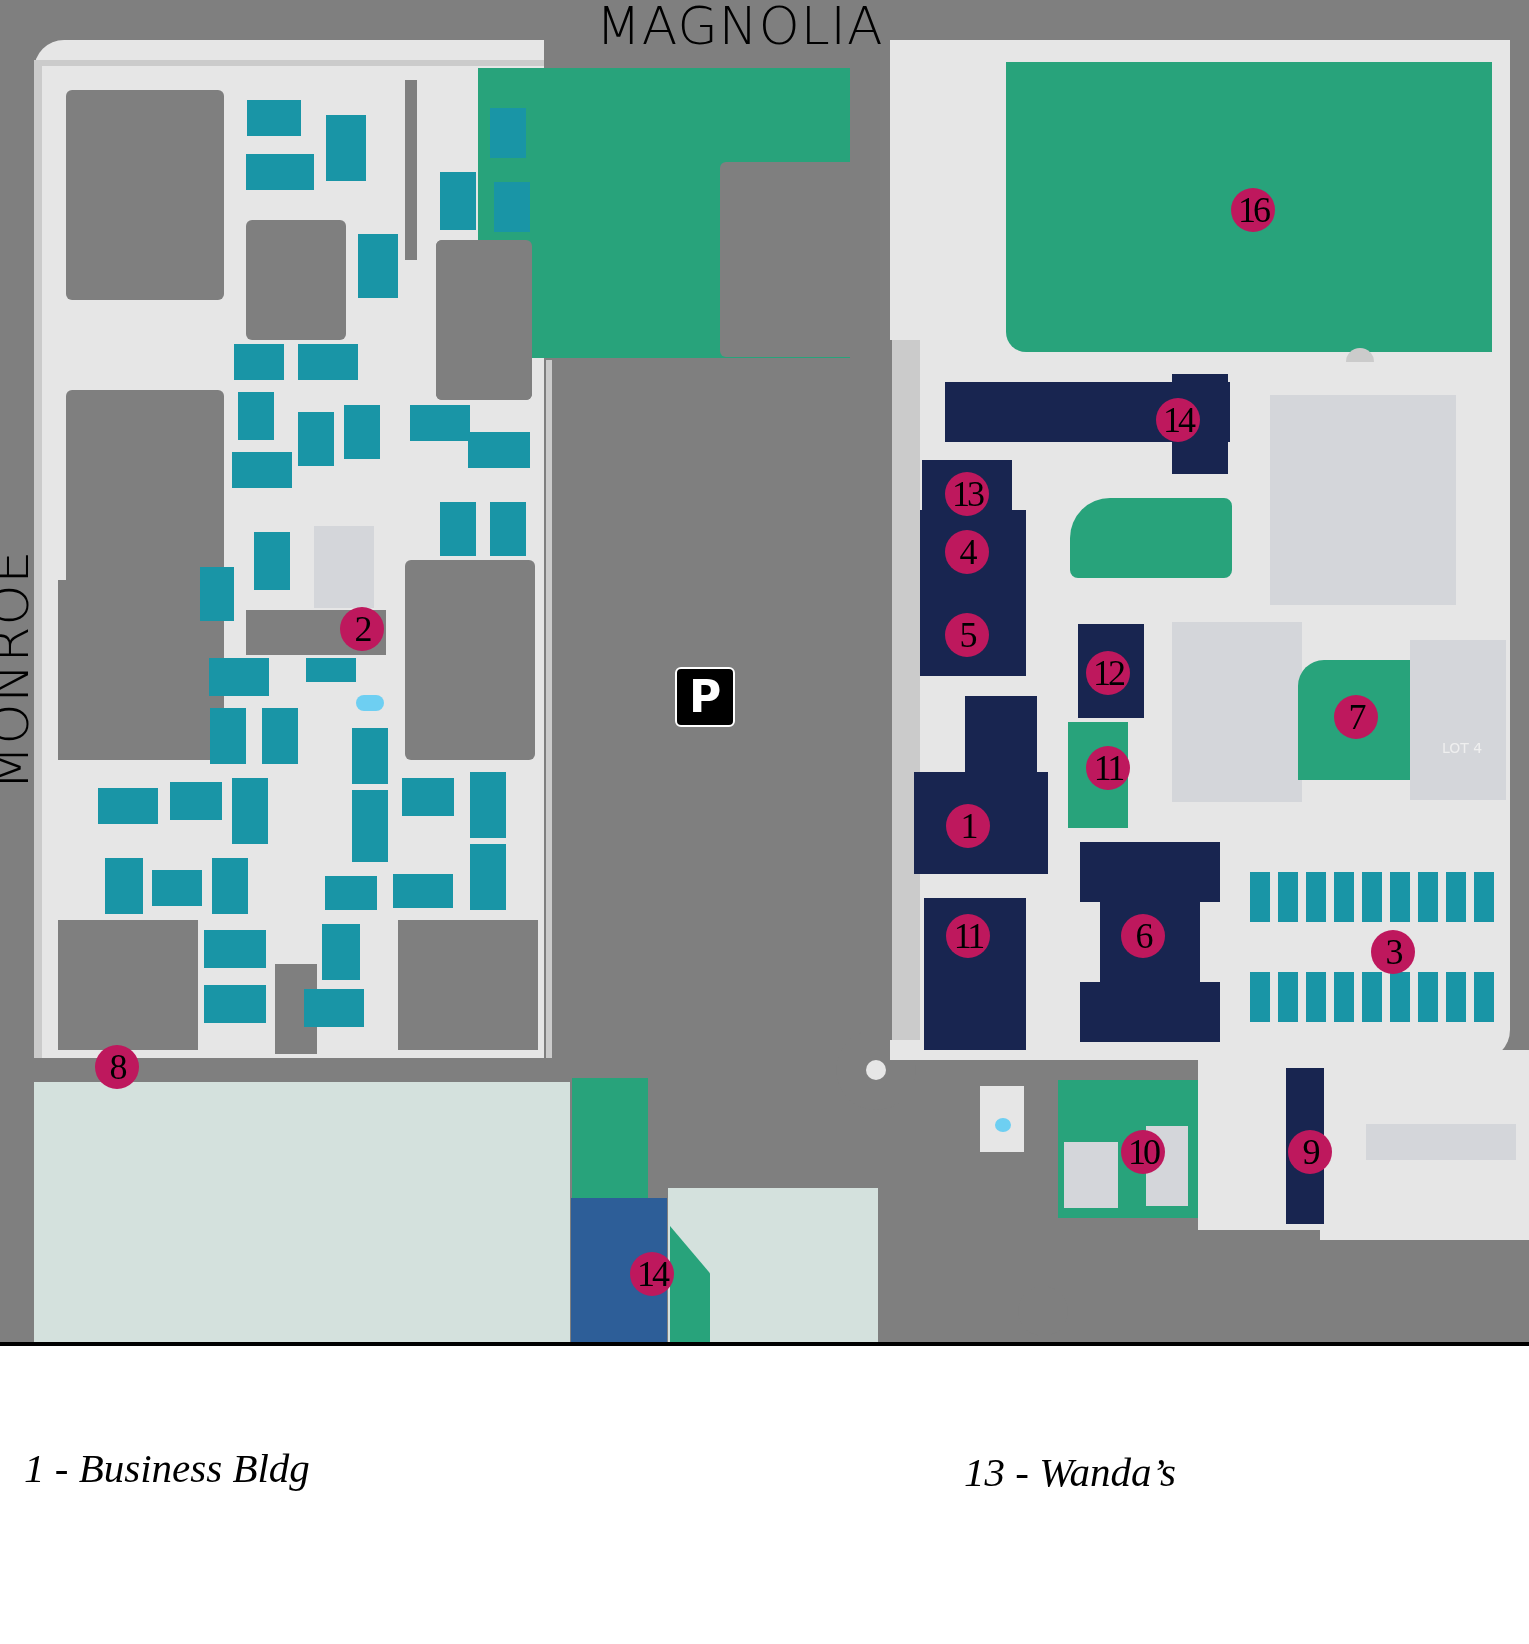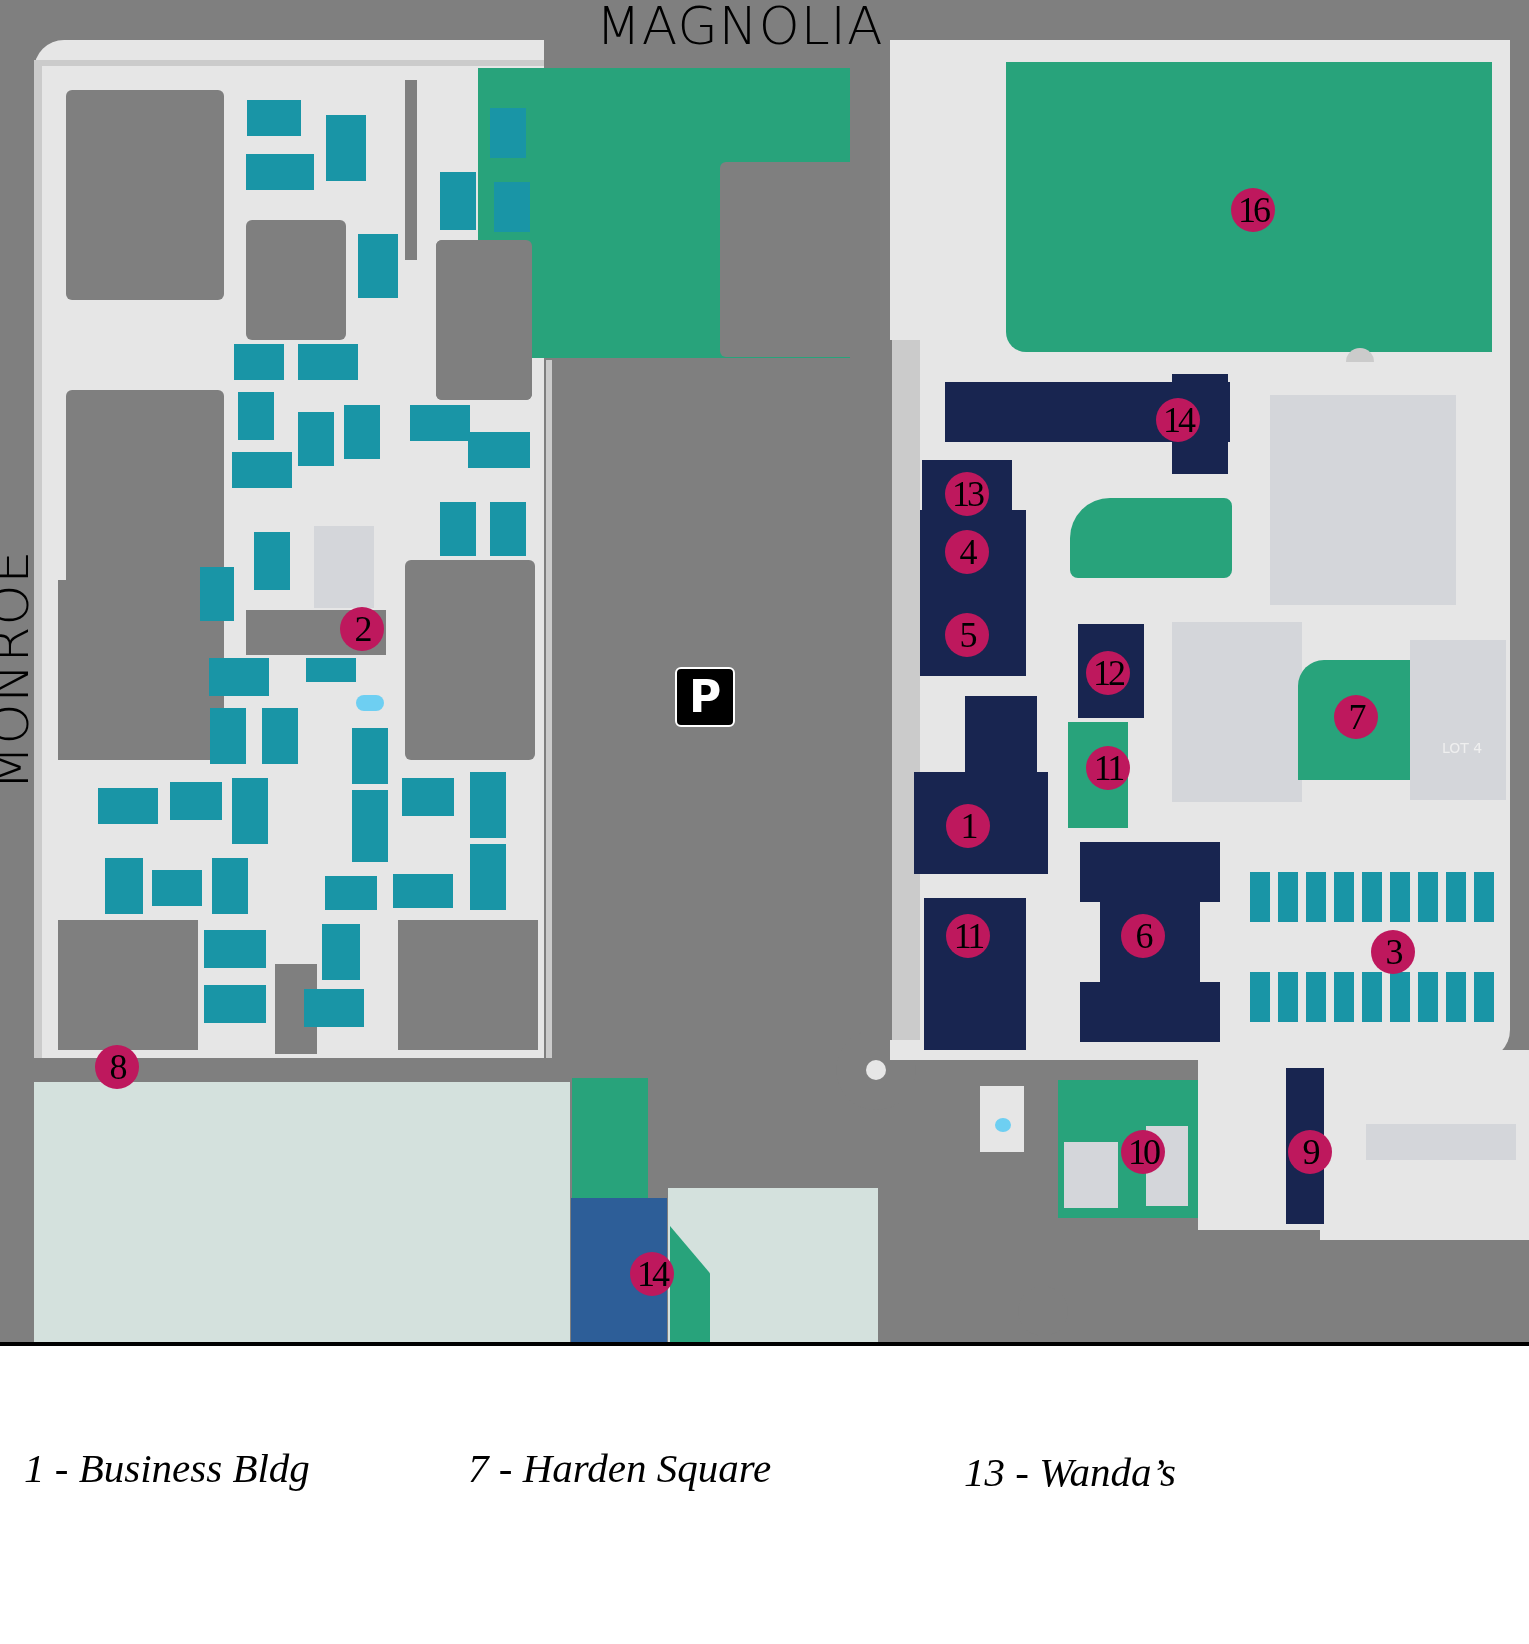--- a/index.html
+++ b/index.html
@@ -201,21 +201,20 @@
 <div id="legend-bar"></div>
 
 <div class="legend-col" style="left:24px;">
   <div>1 - Business Bldg</div>
   
   
   
   
 </div>
 <div class="legend-col" style="left:468px;">
-  <div>7 - Harden Square</div>
   
   
   
   
 </div>
 <div class="legend-col" style="left:964px;top:1364px;">
   <div>13 - Wanda’s</div>
   
   
   

